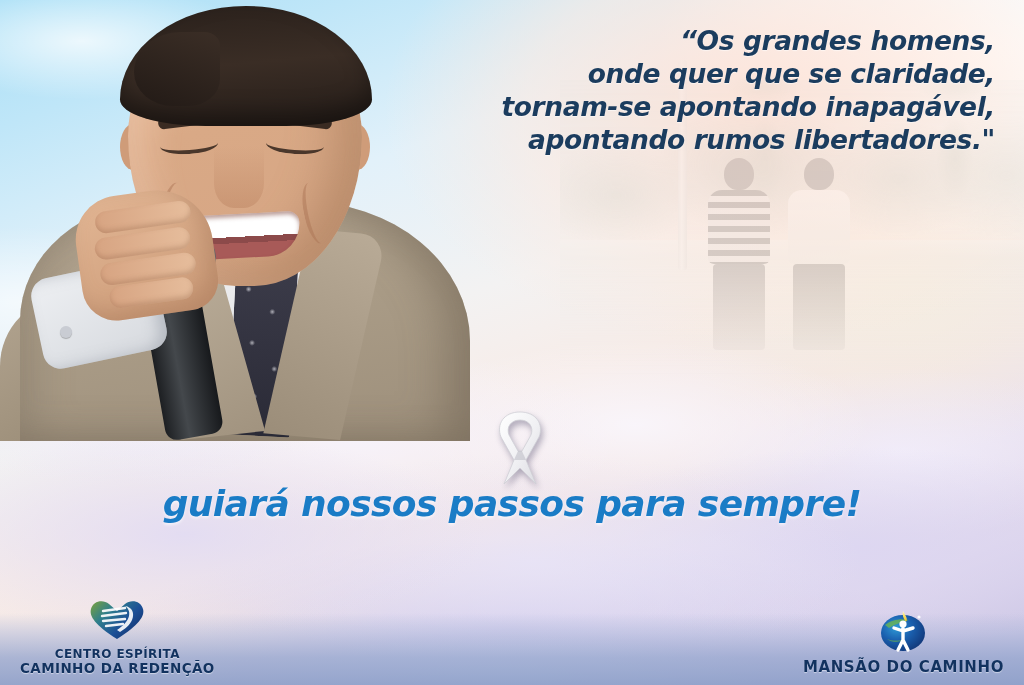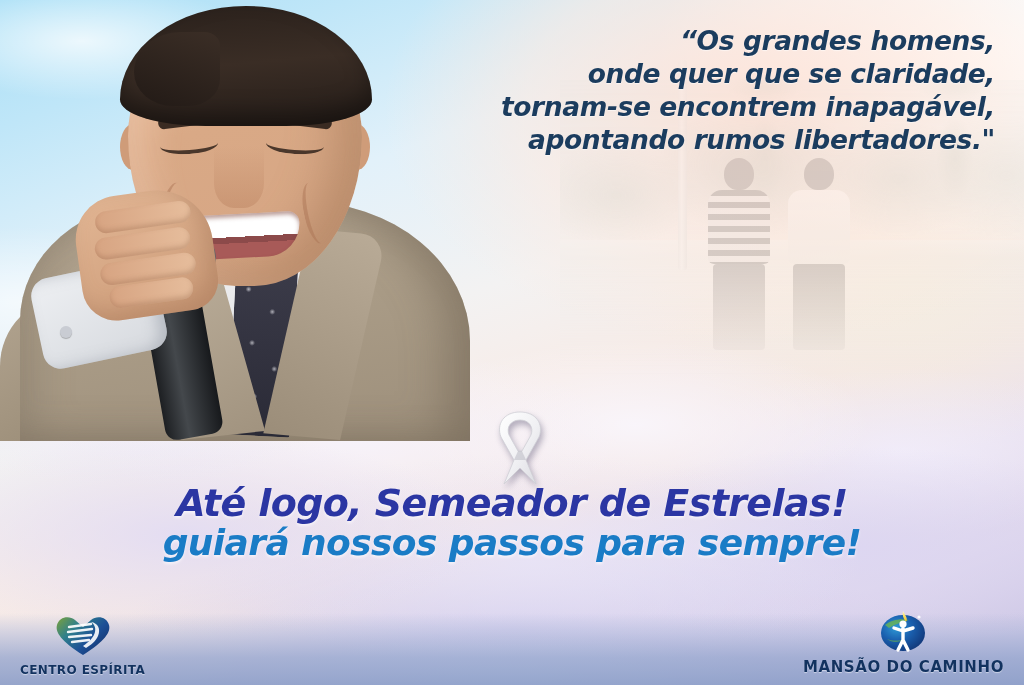--- a/index.html
+++ b/index.html
@@ -434,41 +434,40 @@
       <div class="finger f1"></div>
       <div class="finger f2"></div>
       <div class="finger f3"></div>
       <div class="finger f4"></div>
     </div>
   </div>
 
   <div class="quote-block">
     <div class="quote-line">“Os grandes homens,</div>
     <div class="quote-line">onde quer que se claridade,</div>
-    <div class="quote-line">tornam-se encontrem inapagável,</div>
+    <div class="quote-line">tornam-se apontando inapagável,</div>
     <div class="quote-line">apontando rumos libertadores."</div>
   </div>
 
   <div class="ribbon">
     <svg viewBox="0 0 72 84" width="72" height="84" aria-hidden="true">
       <defs>
         <linearGradient id="ribgrad" x1="0" y1="0" x2="1" y2="1">
           <stop offset="0%" stop-color="#ffffff"></stop>
           <stop offset="55%" stop-color="#f0f0f3"></stop>
           <stop offset="100%" stop-color="#d9d9df"></stop>
         </linearGradient>
       </defs>
       <path d="M36 6 C20 6 12 18 17 31 L30 54 L20 78 L36 62 L52 78 L42 54 L55 31 C60 18 52 6 36 6 Z
                M36 14 C45 14 50 21 47 29 L38 45 L34 45 L25 29 C22 21 27 14 36 14 Z" fill="url(#ribgrad)" stroke="#cfcfd6" stroke-width="0.8"></path>
       <path d="M30 54 L42 54 L38 45 L34 45 Z" fill="#b9b9c2" opacity="0.55"></path>
     </svg>
   </div>
 
   <div class="message">
-    <div class="msg-line l1">Até logo, Semeador de Estrelas!</div>
     <div class="msg-line l3">guiará nossos passos para sempre!</div>
   </div>
 
   <div class="logo logo-left">
     <div class="logo-mark">
       <svg viewBox="0 0 64 44" width="64" height="44" aria-hidden="true">
         <defs>
           <linearGradient id="heartg" x1="0" y1="0" x2="1" y2="0.7">
             <stop offset="0%" stop-color="#7ba23c"></stop>
             <stop offset="35%" stop-color="#2f7f8c"></stop>
@@ -476,20 +475,21 @@
             <stop offset="100%" stop-color="#15356f"></stop>
           </linearGradient>
         </defs>
         <path d="M32 42 C10 28 4 19 6 12 C8 4 18 2 24 7 L32 14 L40 7 C46 2 56 4 58 12 C60 19 54 28 32 42 Z" fill="url(#heartg)"></path>
         <path d="M18 14 L40 11 M17 19 L41 16 M18 24 L40 22 M21 29 L38 27" stroke="#ffffff" stroke-width="2.4" stroke-linecap="round" opacity="0.92"></path>
         <path d="M40 9 C47 10 50 16 47 23 C45 28 40 32 35 35 L32 33 C38 29 43 24 44 19 C45 14 43 11 40 9 Z" fill="#ffffff" opacity="0.9"></path>
       </svg>
     </div>
     <div class="logo-text">
       <span class="t1">CENTRO ESPÍRITA</span>
+      <span class="t2">CAMINHO DA REDENÇÃO</span>
     </div>
   </div>
 
   <div class="logo logo-right">
     <div class="logo-mark">
       <svg viewBox="0 0 56 46" width="56" height="46" aria-hidden="true">
         <defs>
           <radialGradient id="globeg" cx="0.35" cy="0.35" r="0.8">
             <stop offset="0%" stop-color="#2f9ad6"></stop>
             <stop offset="45%" stop-color="#1a5fae"></stop>

